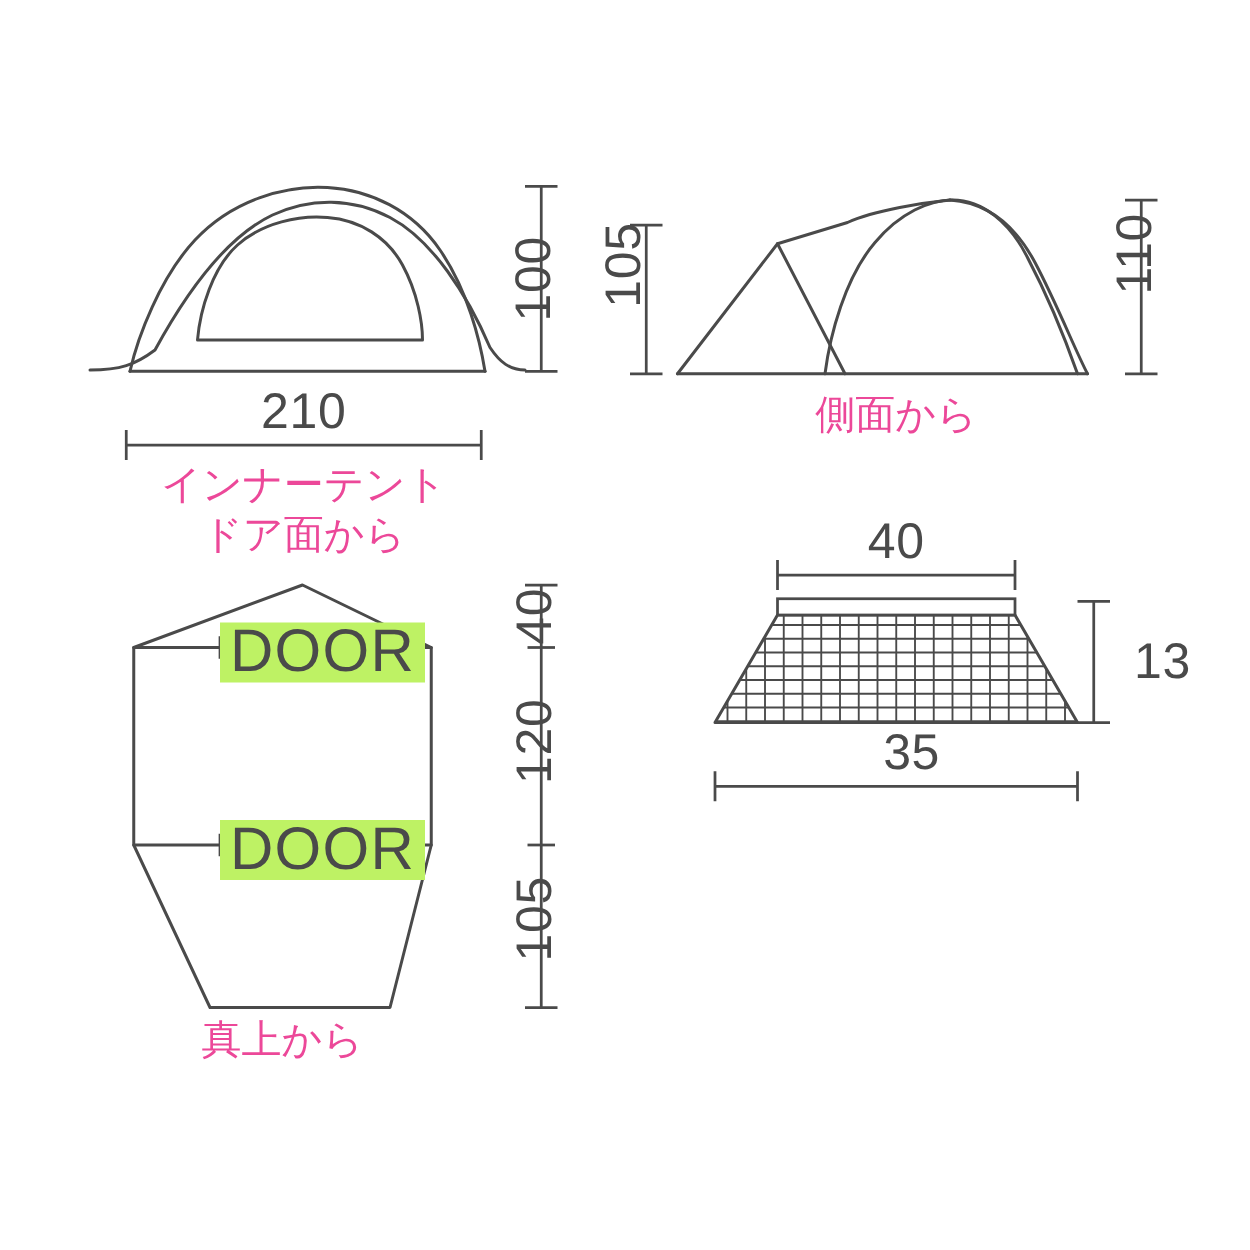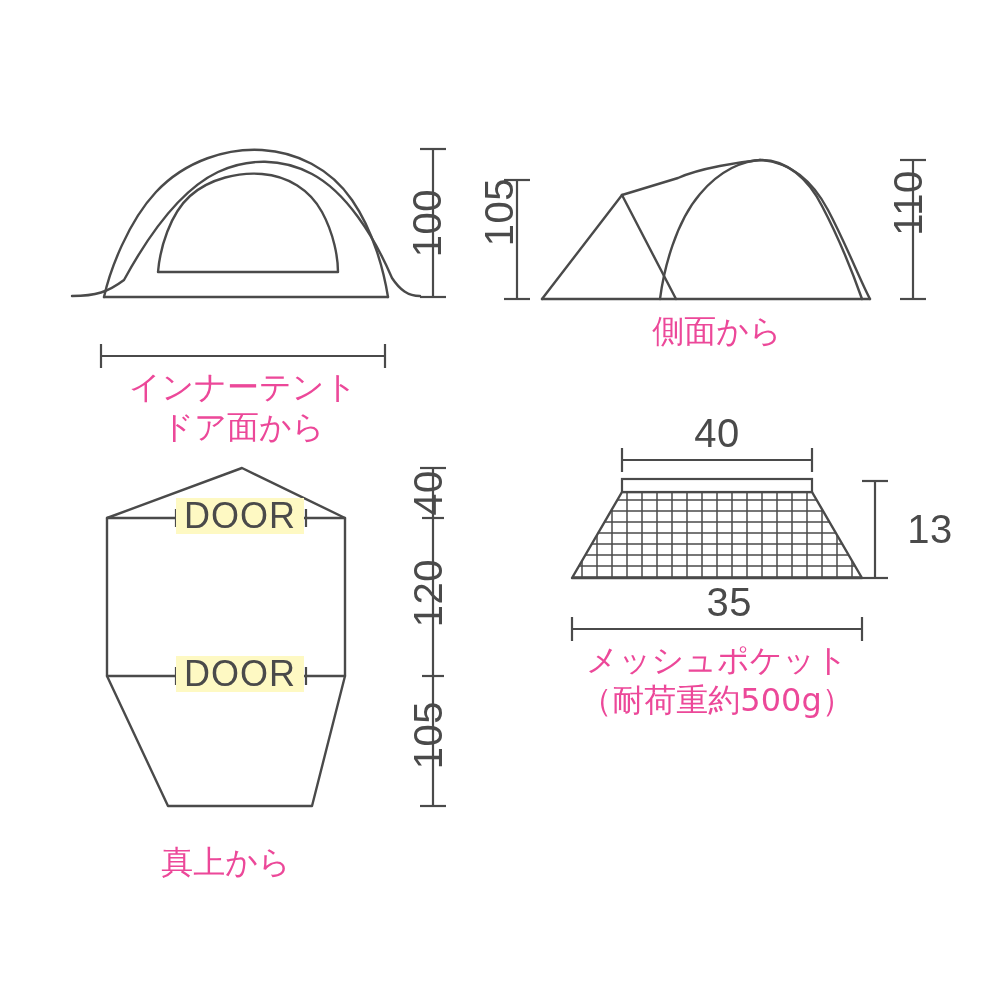--- a/index.html
+++ b/index.html
@@ -68,24 +68,24 @@
     font-family: "DejaVu Sans", sans-serif;
     font-size: 32px;
     color: #ec4899;
     white-space: nowrap;
     line-height: 1.22;
     text-align: center;
   }
   .door-label {
     position: absolute;
     font-family: "Liberation Sans", sans-serif;
-    font-size: 36px;
+    font-size: 48px;
     letter-spacing: 1px;
     color: #4a4a4a;
-    background: #fef9c3;
+    background: #bef264;
     padding: 0 8px;
     white-space: nowrap;
     line-height: 1;
   }
 </style>
 </head>
 <body>
 
 <div id="sheet">
 
@@ -253,43 +253,42 @@
     <g>
       <path class="dimline" d="M 572 617 L 572 641"></path>
       <path class="dimline" d="M 862 617 L 862 641"></path>
       <path class="dimline" d="M 572 629 L 862 629"></path>
     </g>
 
   </svg>
 
   <div class="num num-rot" style="left: 381px; top: 203px; width: 92px; text-align: center;">100</div>
 
+  <div class="num" style="left: 193px; top: 309px; width: 100px; text-align: center;">210</div>
 
   <div class="cap" style="left: 93px; top: 368px; width: 300px;">インナーテント</div>
   <div class="cap" style="left: 93px; top: 408px; width: 300px;">ドア面から</div>
 
   <div class="num num-rot" style="left: 453px; top: 192px; width: 92px; text-align: center;">105</div>
 
   <div class="num num-rot" style="left: 862px; top: 183px; width: 92px; text-align: center;">110</div>
 
   <div class="cap" style="left: 572px; top: 312px; width: 290px;">側面から</div>
 
   <div class="num num-rot" style="left: 382px; top: 473px; width: 92px; text-align: center;">40</div>
 
   <div class="num num-rot" style="left: 375px; top: 573px; width: 105px; text-align: center;">120</div>
 
   <div class="num num-rot" style="left: 375px; top: 715px; width: 105px; text-align: center;">105</div>
 
   <div class="door-label" style="left: 176px; top: 498px;">DOOR</div>
   <div class="door-label" style="left: 176px; top: 656px;">DOOR</div>
 
-  <div class="cap" style="left: 101px; top: 812px; width: 250px; margin-top: 31px;">真上から</div>
+  <div class="cap" style="left: 101px; top: 812px; width: 250px;">真上から</div>
 
   <div class="num" style="left: 667px; top: 413px; width: 100px; text-align: center;">40</div>
 
   <div class="num" style="left: 895px; top: 509px; width: 70px; text-align: center;">13</div>
 
   <div class="num" style="left: 652px; top: 582px; width: 100px; text-align: right;">35</div>
 
-  <div class="cap" style="left: 567px; top: 641px; width: 300px;">メッシュポケット</div>
-  <div class="cap" style="left: 567px; top: 681px; width: 300px;">（耐荷重約500g）</div>
 
 </div>
 
 </body></html>

